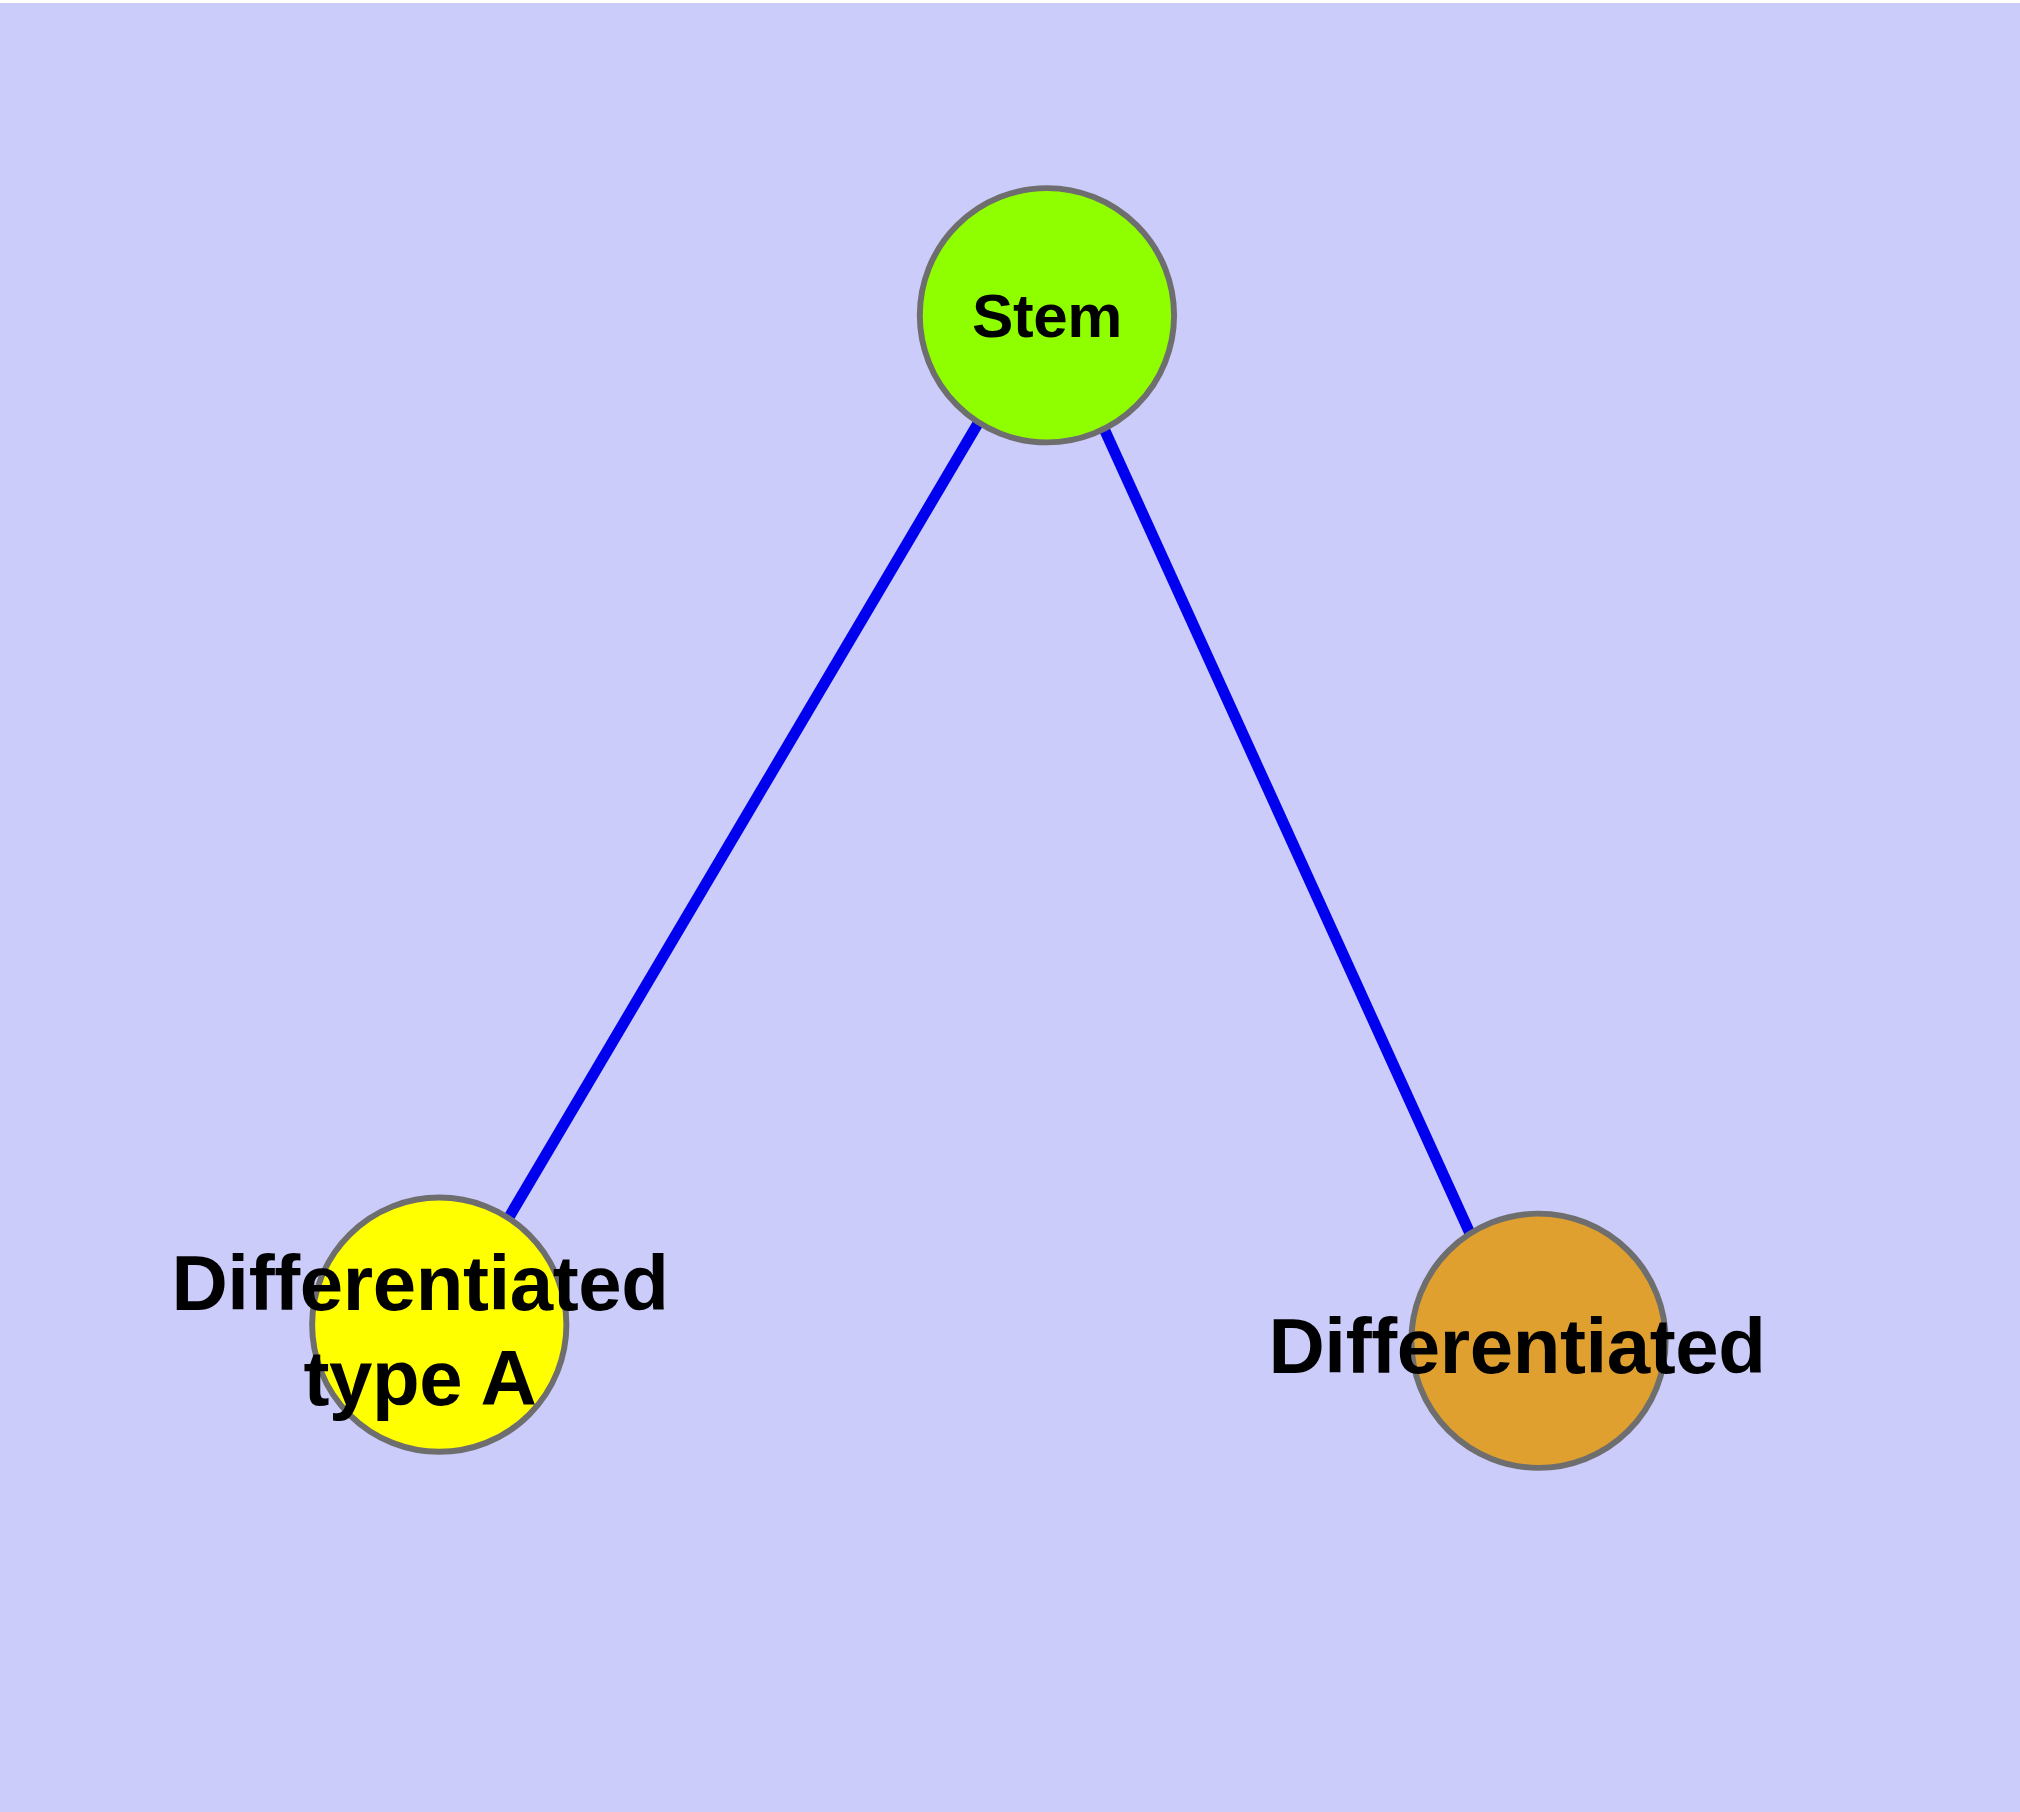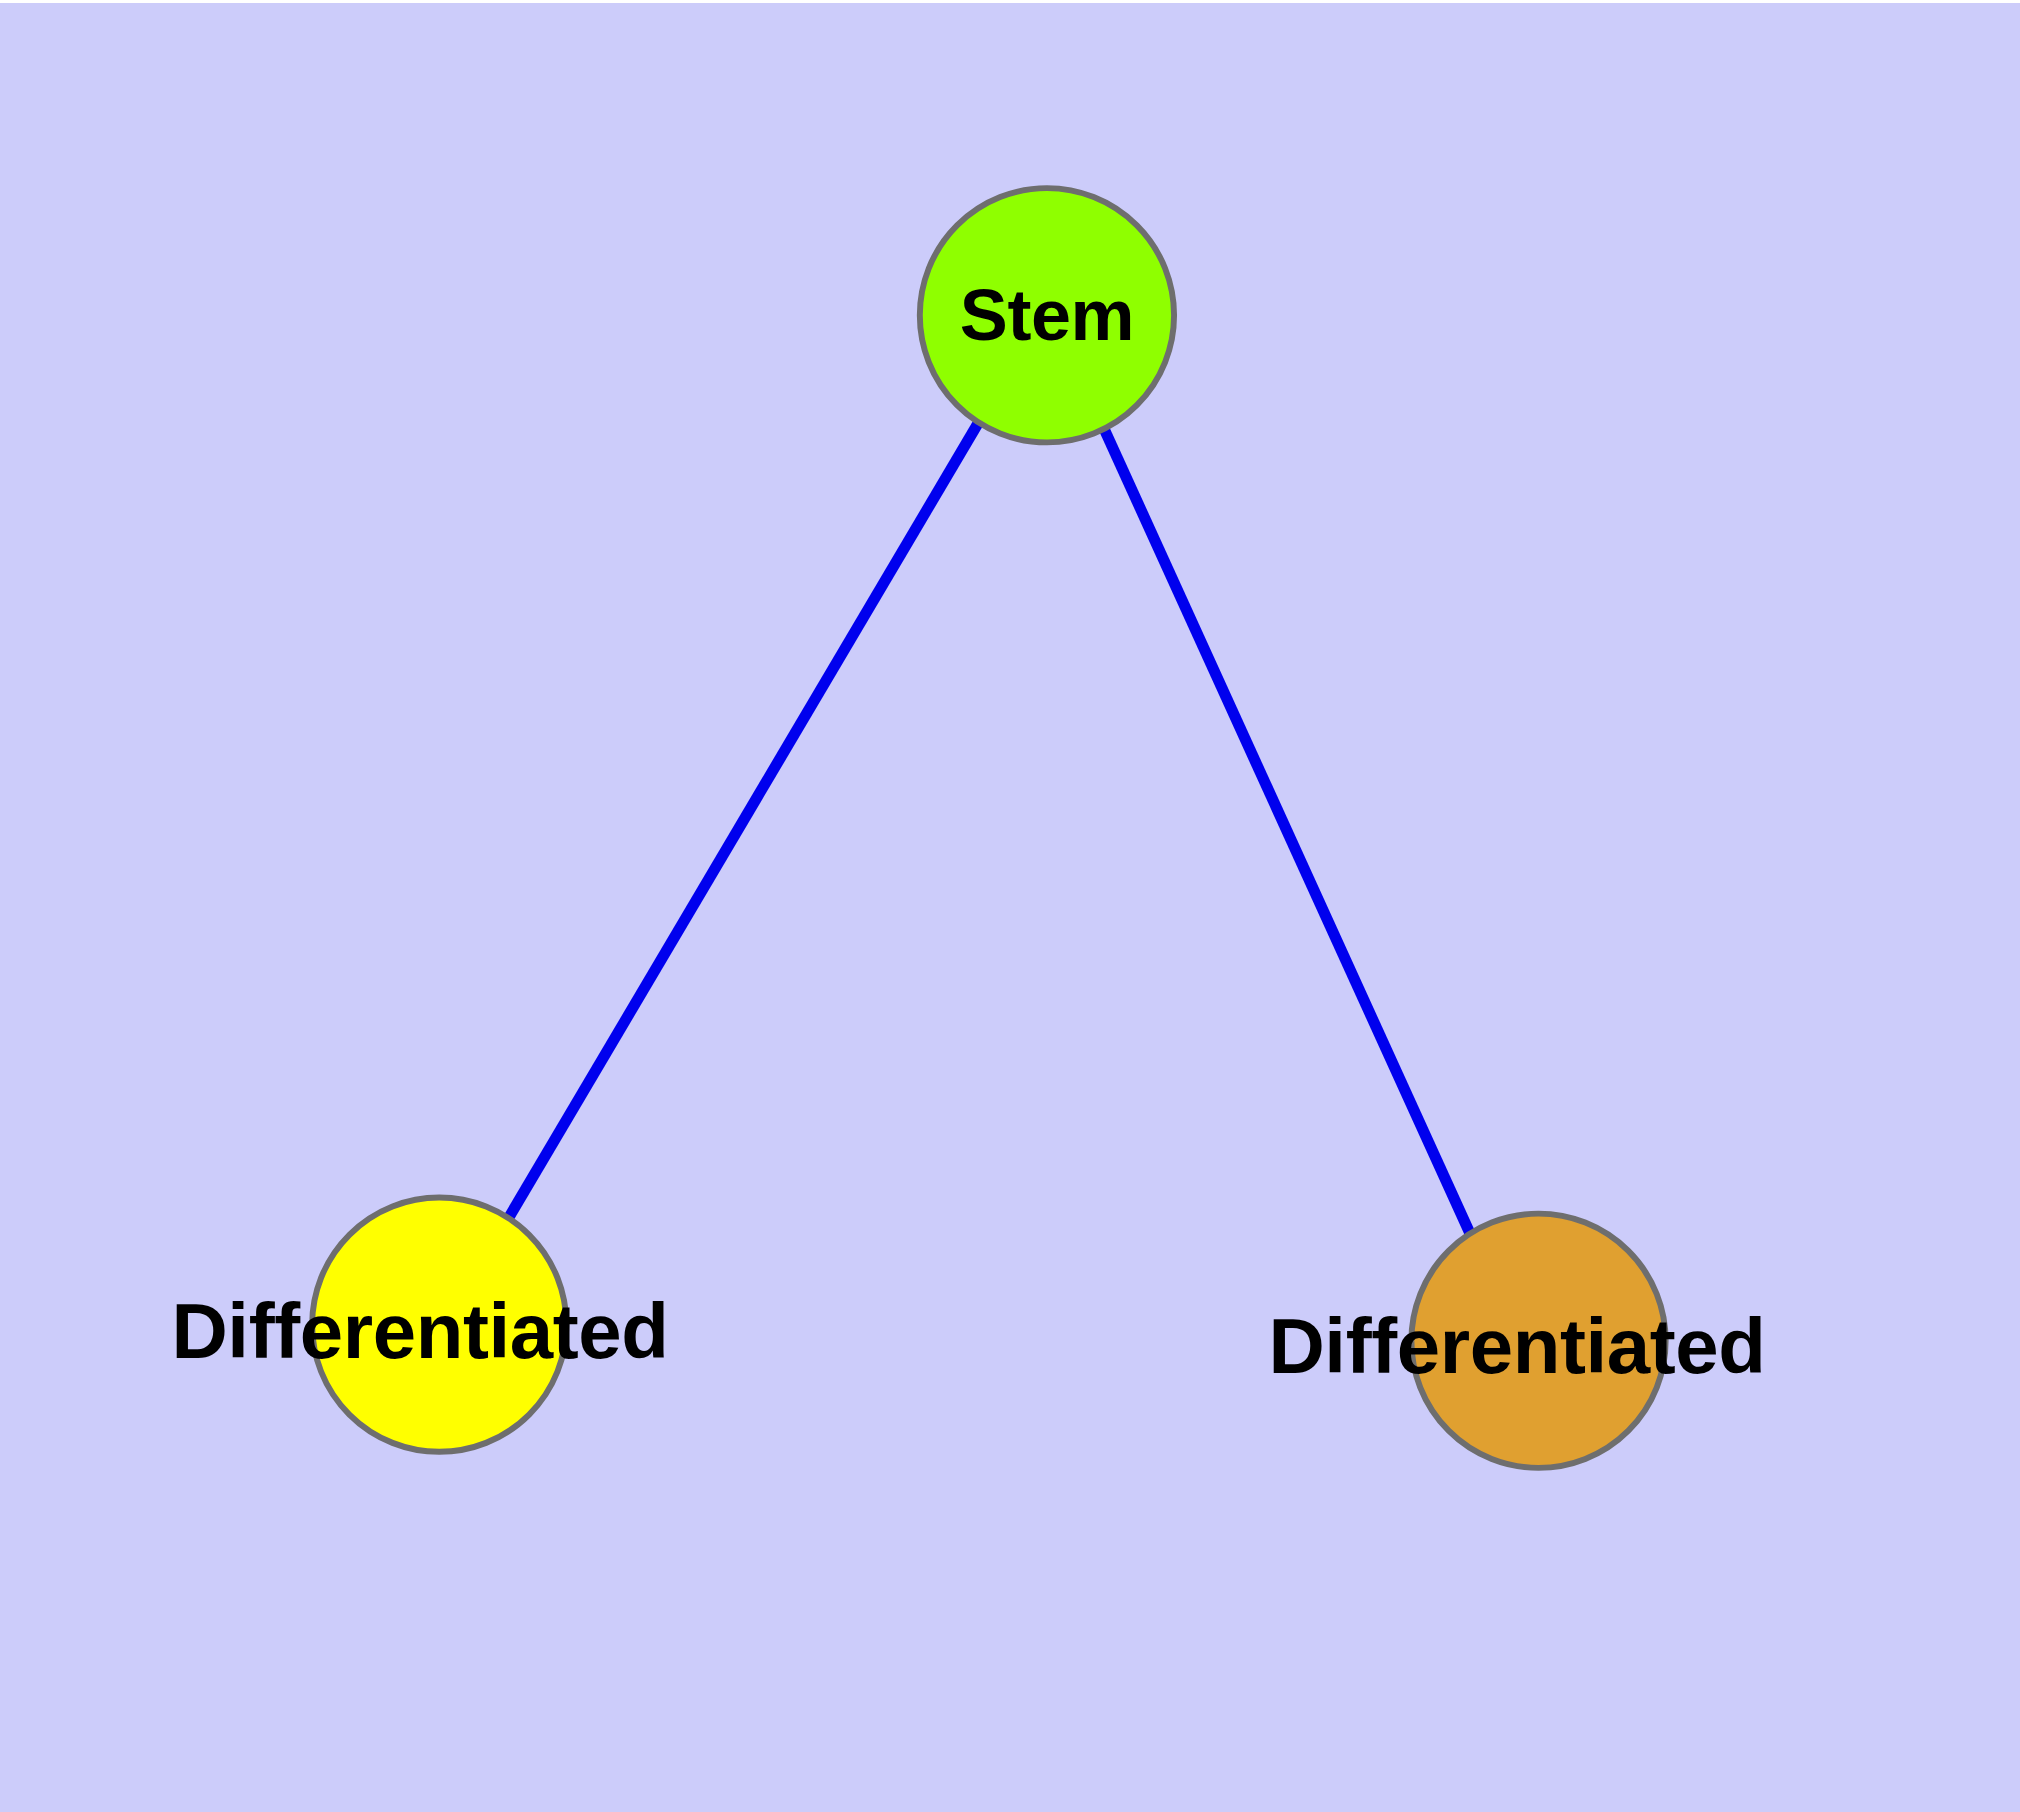--- a/index.html
+++ b/index.html
@@ -71,25 +71,26 @@
         <line x1="1302" y1="505" x2="1734" y2="1455" class="graph-edge" stroke="#0000ee" stroke-width="13"></line>
       </g>
     <g id="node-layer">
         <circle cx="1235" cy="372" r="150" class="node-circle" fill="#8fff00" stroke="#6e6e6e" stroke-width="7"></circle>
         <circle cx="518" cy="1563" r="150" class="node-circle" fill="#ffff00" stroke="#6e6e6e" stroke-width="7"></circle>
         <circle cx="1815" cy="1582" r="150" class="node-circle" fill="#e0a030" stroke="#6e6e6e" stroke-width="7"></circle>
       </g>
   </svg>
 
   <div id="label-layer">
-      <div class="node-label" style="left: 1047px; top: 315px; color: rgb(0, 0, 0); font-size: 72px;">
+      <div class="node-label" style="left: 1047px; top: 315px; color: rgb(0, 0, 0); font-size: 62px;">
         <span class="label-line">Stem</span>
       </div>
       <div class="node-label" style="left: 420px; top: 1331px; color: rgb(0, 0, 0); font-size: 78px;">
         <span class="label-line">Differentiated</span>
+        <span class="label-line">type A</span>
       </div>
       <div class="node-label" style="left: 1517px; top: 1346px; color: rgb(0, 0, 0); font-size: 78px;">
         <span class="label-line">Differentiated</span>
       </div>
     </div>
 
 </div>
 
 
 </body></html>

